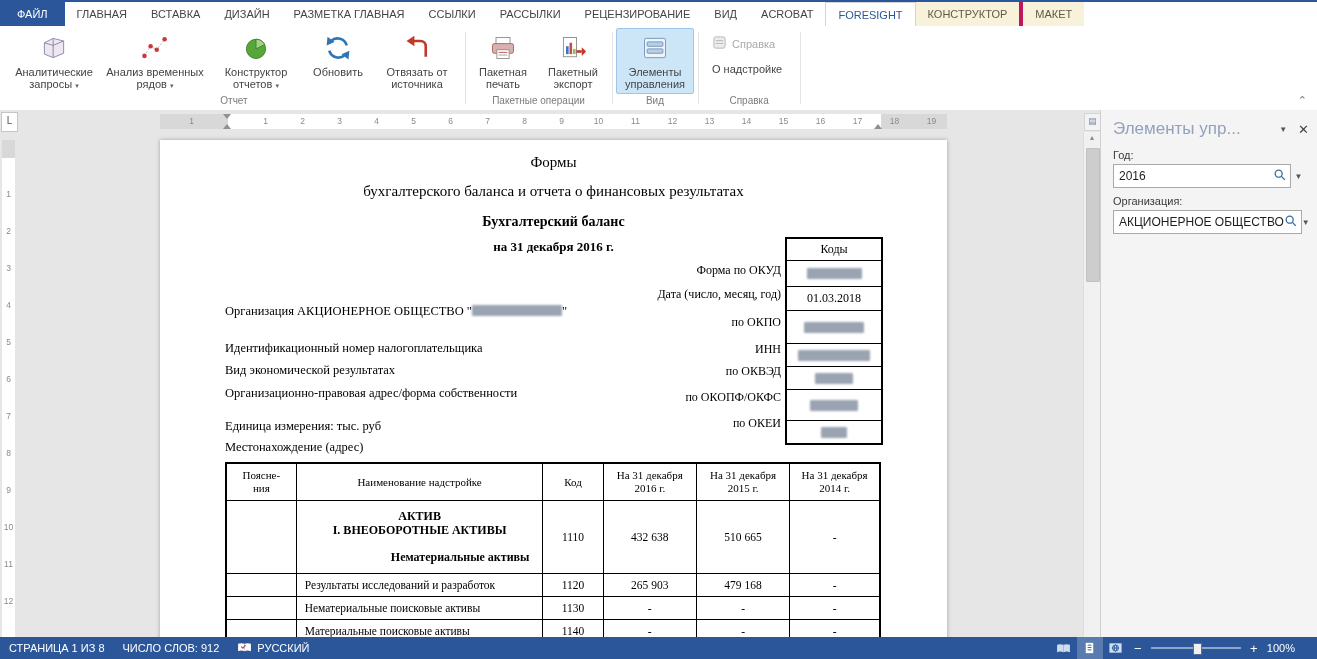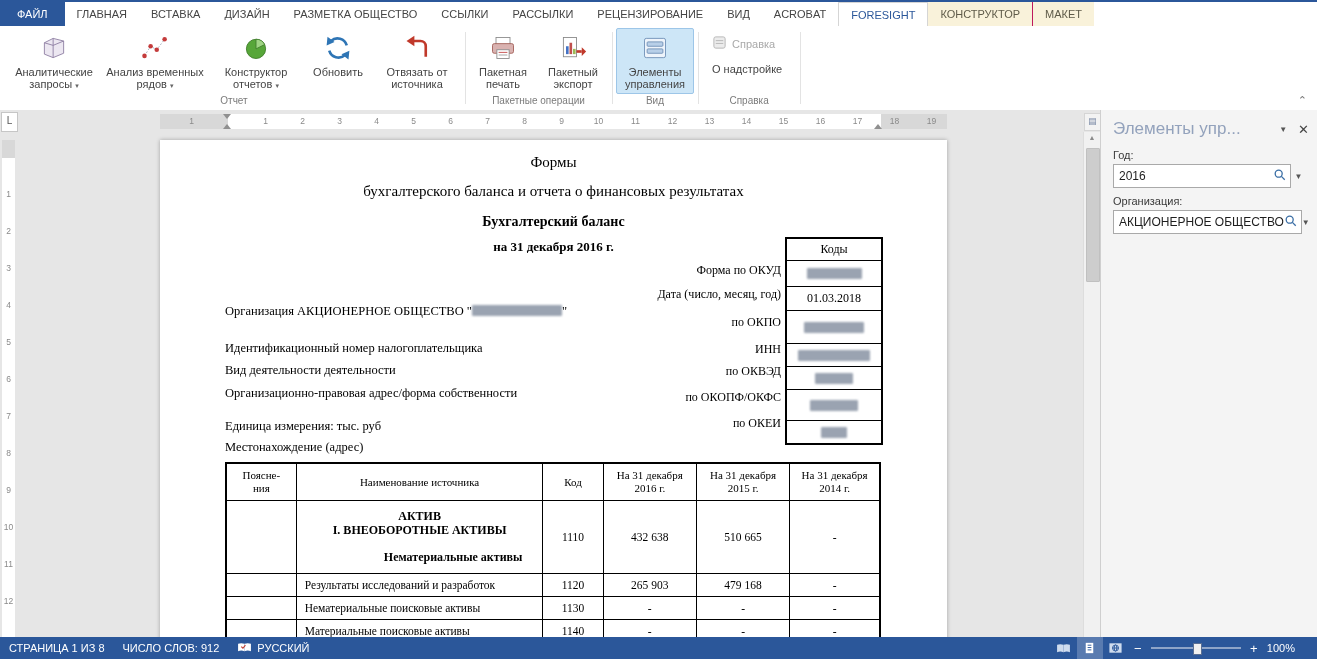--- a/index.html
+++ b/index.html
@@ -6,21 +6,21 @@
   body{width:1317px;height:659px;position:relative;overflow:hidden;background:#fff;
        font-family:"Liberation Sans",sans-serif;color:#444}
 
   
   .topstrip{position:absolute;left:0;top:0;width:100%;height:2px;background:#2b579a}
   .tabbar{position:absolute;left:0;top:2px;width:100%;height:24px;background:#fff;display:flex}
   .tab{display:flex;align-items:center;padding:0 12px;font-size:11px;color:#444;white-space:nowrap;cursor:default}
   .tab.file{background:#2b579a;color:#fff;padding:0 17px}
   .tab.active{color:#2b579a;background:#fff;border:1px solid #d5d5d5;border-bottom:0}
   .tab.contextual{background:#f9f2da;color:#5f5b49}
-  .tab.contextual + .tab.contextual{border-left:1px solid #be185d}
+  .tab.contextual + .tab.contextual{border-left:4px solid #be185d}
 
   
   .ribbon{position:absolute;left:0;top:26px;width:100%;height:84px;background:#fff;
           border-bottom:1px solid #d5d5d5;display:flex;align-items:stretch;padding-left:3px}
   .rgroup{display:flex;flex-direction:column;position:relative;padding:0 2px}
   .rgroup::after{content:"";position:absolute;right:-1px;top:6px;bottom:6px;width:1px;background:#e3e3e3}
   .rbtns{flex:1;display:flex;align-items:stretch;gap:1px;padding:2px 2px 0}
   .rlabel{height:16px;line-height:14px;text-align:center;font-size:10px;color:#7b7b7b}
   .bigbtn{display:flex;flex-direction:column;align-items:center;justify-content:flex-start;
           border:1px solid transparent;border-radius:2px;padding:4px 2px 0;cursor:default}
@@ -125,21 +125,21 @@
 <body>
 
 <div>
   <div class="topstrip"></div>
 
   <div class="tabbar">
     <div class="tab file">ФАЙЛ</div>
     <div class="tab">ГЛАВНАЯ</div>
     <div class="tab">ВСТАВКА</div>
     <div class="tab">ДИЗАЙН</div>
-    <div class="tab">РАЗМЕТКА ОБЩЕСТВО</div>
+    <div class="tab">РАЗМЕТКА ГЛАВНАЯ</div>
     <div class="tab">ССЫЛКИ</div>
     <div class="tab">РАССЫЛКИ</div>
     <div class="tab">РЕЦЕНЗИРОВАНИЕ</div>
     <div class="tab">ВИД</div>
     <div class="tab">ACROBAT</div>
     <div class="tab active">FORESIGHT</div>
     <div class="tab contextual">КОНСТРУКТОР</div>
     <div class="tab contextual">МАКЕТ</div>
   </div>
 
@@ -359,62 +359,62 @@
         <div class="clabel cl2">по ОКПО</div>
         <div class="clabel cl3">ИНН</div>
         <div class="clabel cl4">по ОКВЭД</div>
         <div class="clabel cl5">по ОКОПФ/ОКФС</div>
         <div class="clabel cl6">по ОКЕИ</div>
 
         <div class="dline lo0">
           <span>Организация АКЦИОНЕРНОЕ ОБЩЕСТВО "</span><span class="redact rw90"></span><span>"</span>
         </div>
         <div class="dline lo1">Идентификационный номер налогоплательщика</div>
-        <div class="dline lo2">Вид деятельности деятельности</div>
+        <div class="dline lo2">Вид экономической результатах</div>
         <div class="dline lo3">Организационно-правовая адрес/форма собственности</div>
         <div class="dline lo4">Единица измерения: тыс. руб</div>
         <div class="dline lo5">Местонахождение (адрес)</div>
 
         <table class="btable">
           <colgroup>
             <col style="width:70px">
               <col style="width:246px">
               <col style="width:60px">
             <col style="width:93px">
               <col style="width:93px">
               <col style="width:90px">
           </colgroup>
           <tbody>
               <tr class="hr">
             <td>
                   <div>Поясне-</div>
                   <div>ния</div>
                 </td>
             <td>
-                  <div>Наименование источника</div>
+                  <div>Наименование надстройке</div>
                 </td>
             <td>
                   <div>Код</div>
                 </td>
             <td>
                   <div>На 31 декабря</div>
                   <div>2016 г.</div>
                 </td>
             <td>
                   <div>На 31 декабря</div>
                   <div>2015 г.</div>
                 </td>
             <td>
                   <div>На 31 декабря</div>
                   <div>2014 г.</div>
                 </td>
           </tr>
           <tr class="r1">
             <td></td>
-            <td style="padding:2px 20px">
+            <td style="padding:2px 13px">
               <div class="sec-c">АКТИВ</div>
               <div class="sec-c">I. ВНЕОБОРОТНЫЕ АКТИВЫ</div>
               <div class="sec-gap"></div>
               <div class="sec-l">Нематериальные активы</div>
             </td>
             <td class="cval">1110</td>
             <td class="cval">432 638</td>
             <td class="cval">510 665</td>
             <td class="cval">-</td>
           </tr>

